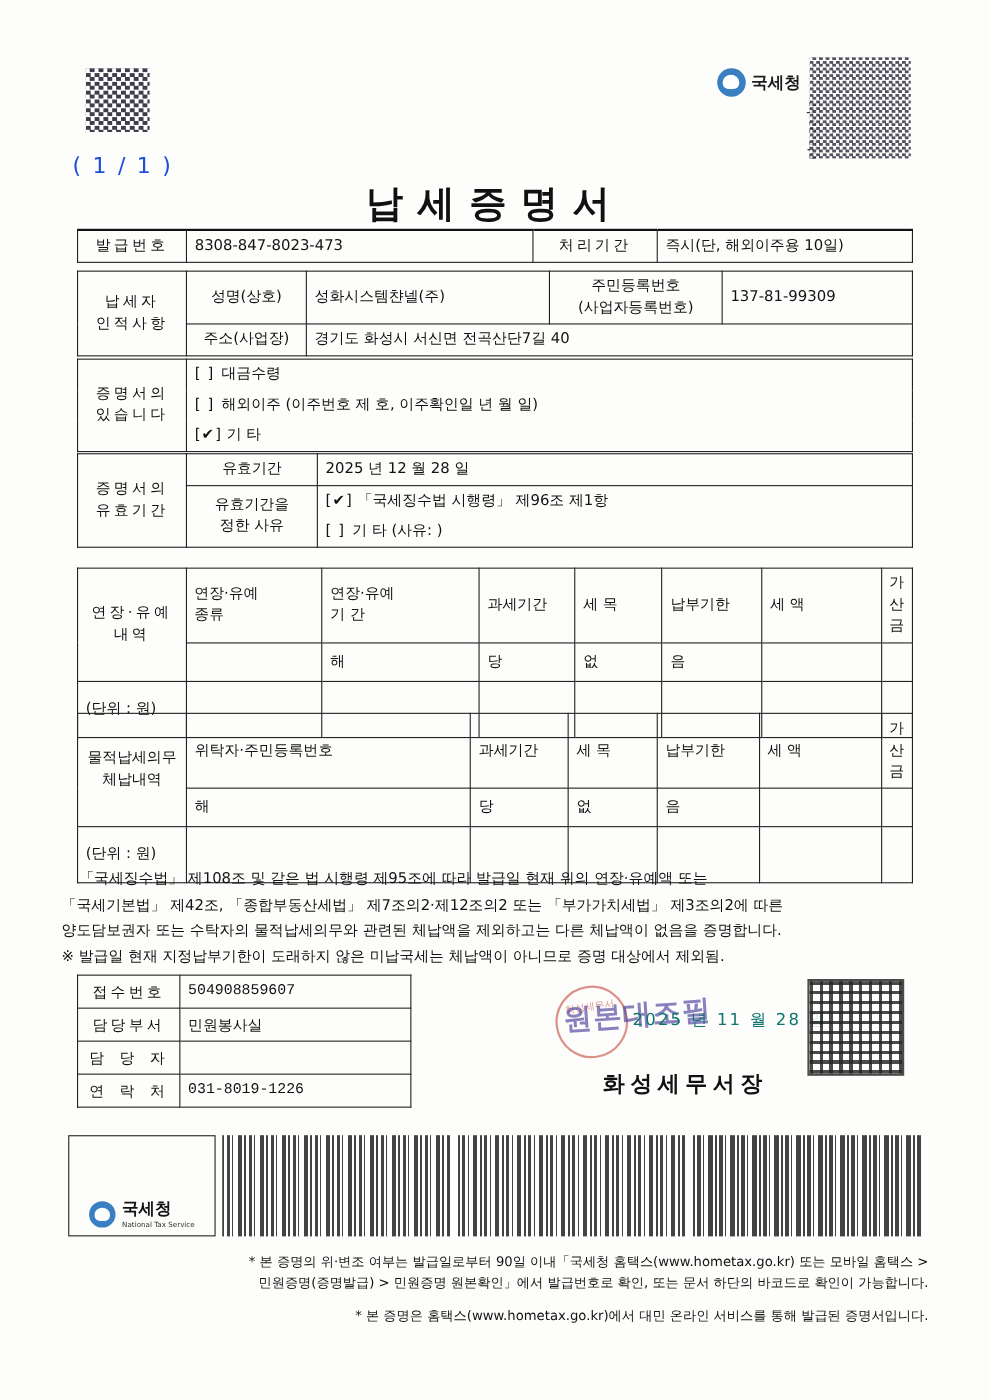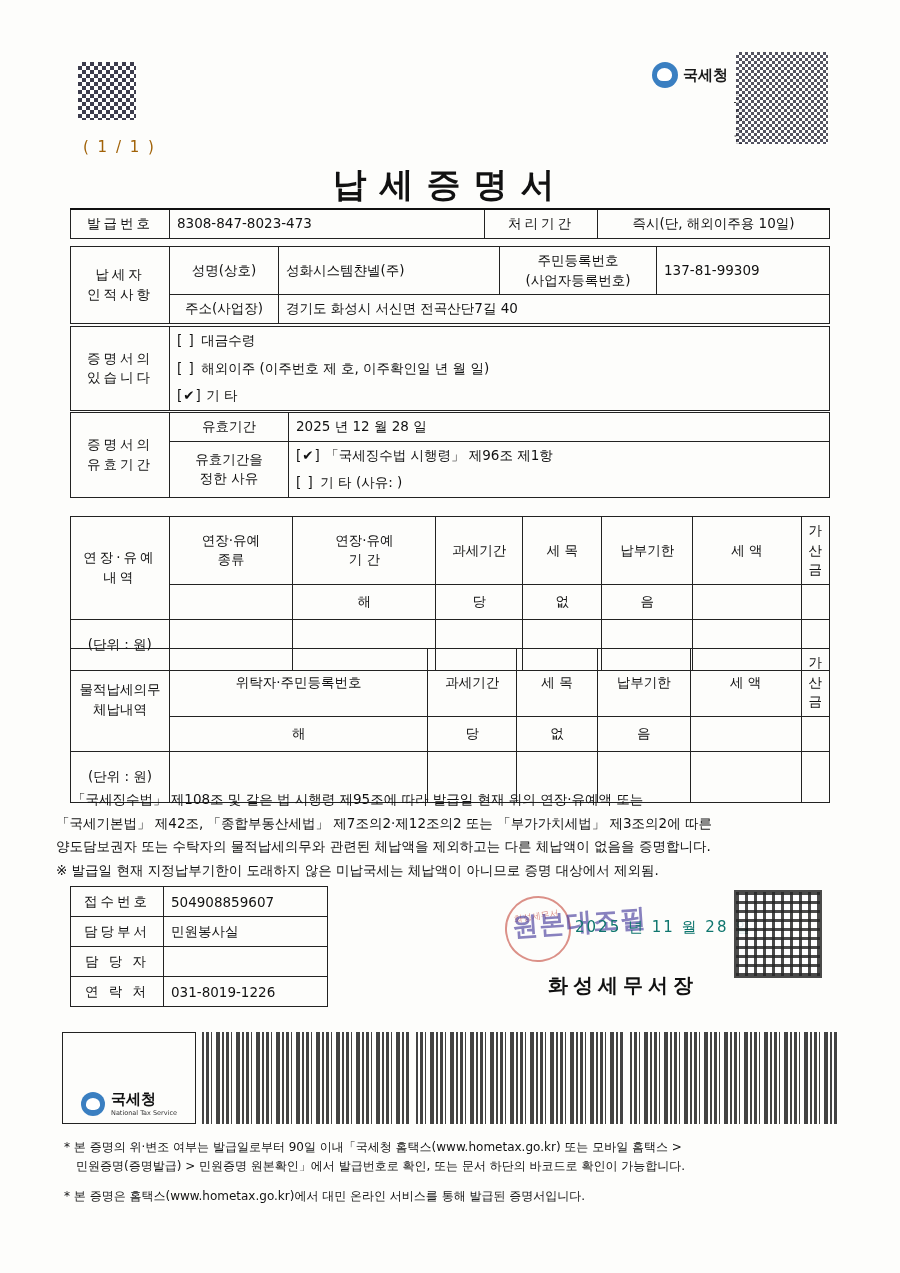--- a/index.html
+++ b/index.html
@@ -28,25 +28,25 @@
     left: 78px;
     top: 62px;
     width: 58px;
     height: 58px;
     background:
       repeating-conic-gradient(#1b1b2e 0% 25%, #ffffff 0% 50%) 0 0/8px 8px;
     opacity: 0.85;
   }
   .page-no {
     position: absolute;
-    left: 83px;
+    left: 66px;
     top: 138px;
-    font-size: 15px;
+    font-size: 20px;
     letter-spacing: 2px;
-    color: #a16207;
+    color: #1d4ed8;
   }
   .nts-stamp {
     position: absolute;
     right: 72px;
     top: 52px;
     width: 92px;
     height: 92px;
     background:
       repeating-conic-gradient(#2a2a3a 0% 25%, #ffffff 0% 50%) 0 0/6px 6px;
     opacity: 0.8;
@@ -122,21 +122,21 @@
   }
   .lbl {
     text-align: center;
     white-space: nowrap;
   }
   .lbl-sp {
     text-align: center;
     letter-spacing: 3px;
     white-space: nowrap;
   }
-  .ctr { text-align: center; }
+  .ctr { text-align: left; }
   .no-top { border-top: none !important; }
   .no-bot { border-bottom: none !important; }
   .thick-top { border-top: 2px solid #111 !important; }
 
   
   #t1 { top: 208px; }
   
   #t2 { top: 246px; }
   
   #t3 { top: 326px; }
@@ -164,23 +164,24 @@
     color: #111;
   }
   .para p { margin: 0; }
   .para .indent { text-indent: 16px; }
 
   
   #t7 {
     position: absolute;
     left: 70px;
     top: 886px;
-    width: 258px;
+    width: 304px;
     border-collapse: collapse;
     font-size: 13.5px;
+    font-family: Liberation Mono, monospace;
   }
   #t7 td {
     border: 1px solid #222;
     padding: 5px 7px;
     height: 19px;
   }
   #t7 td.k {
     width: 78px;
     text-align: center;
     letter-spacing: 3px;
@@ -291,20 +292,21 @@
 
   
   .notes {
     position: absolute;
     left: 64px;
     top: 1138px;
     width: 780px;
     font-size: 12px;
     line-height: 1.55;
     color: #111;
+    text-align: right;
   }
   .notes .n2 { margin-top: 12px; }
   .notes .bold { font-weight: bold; }
   .notes .ind { padding-left: 12px; }
 </style>
 </head>
 <body>
 
 <div class="page">
 

